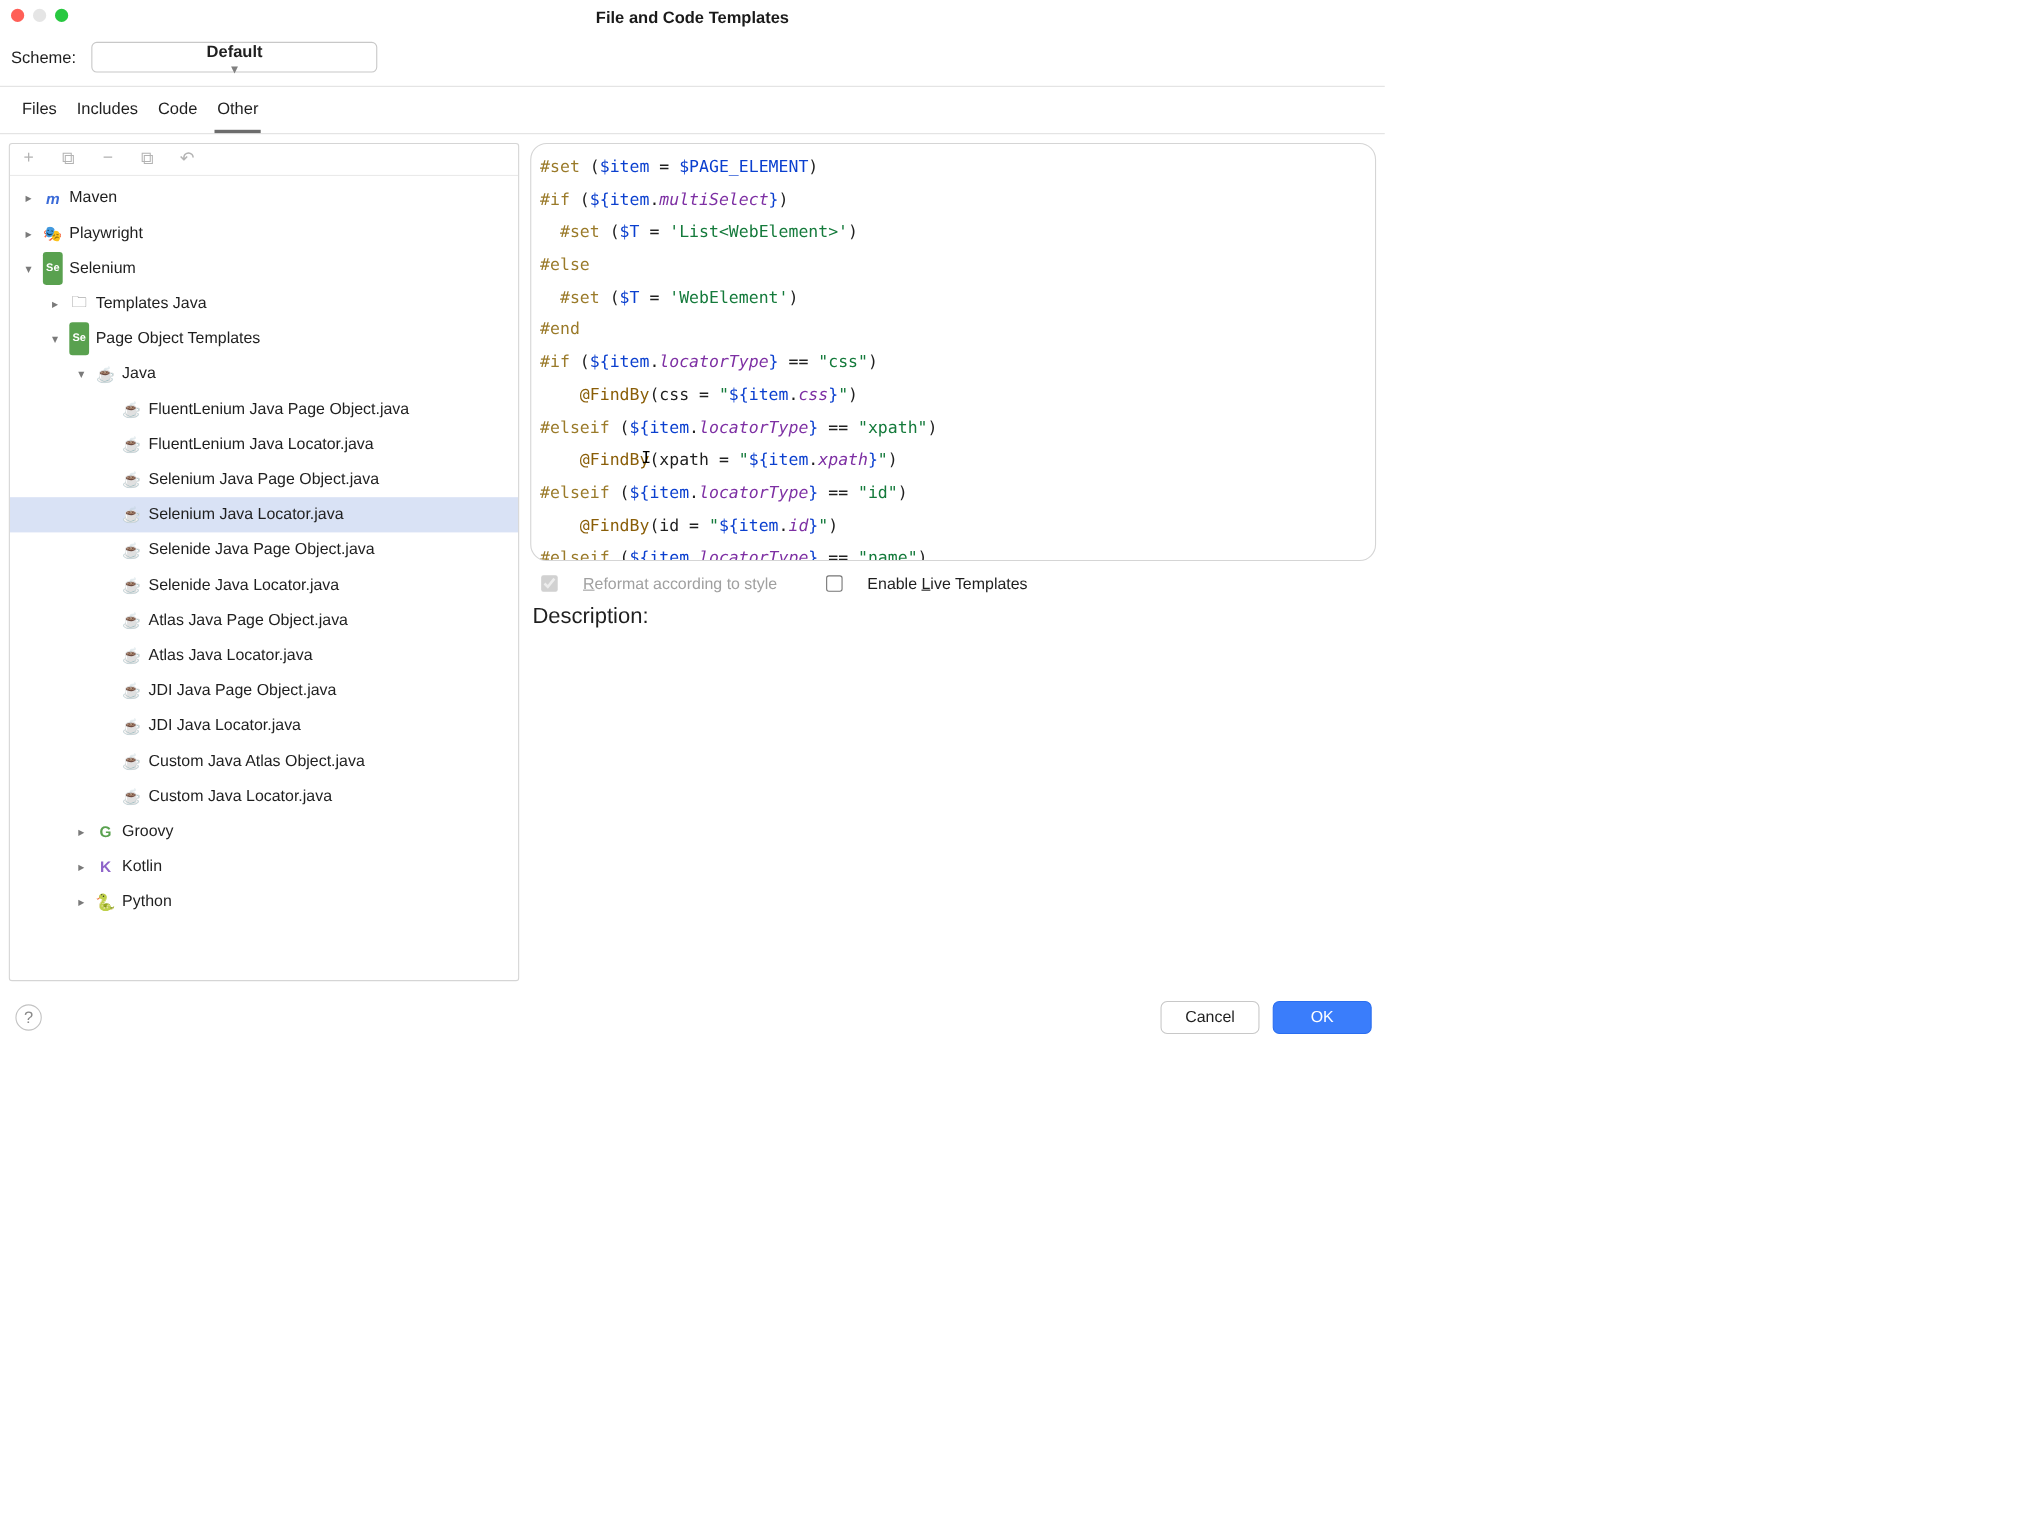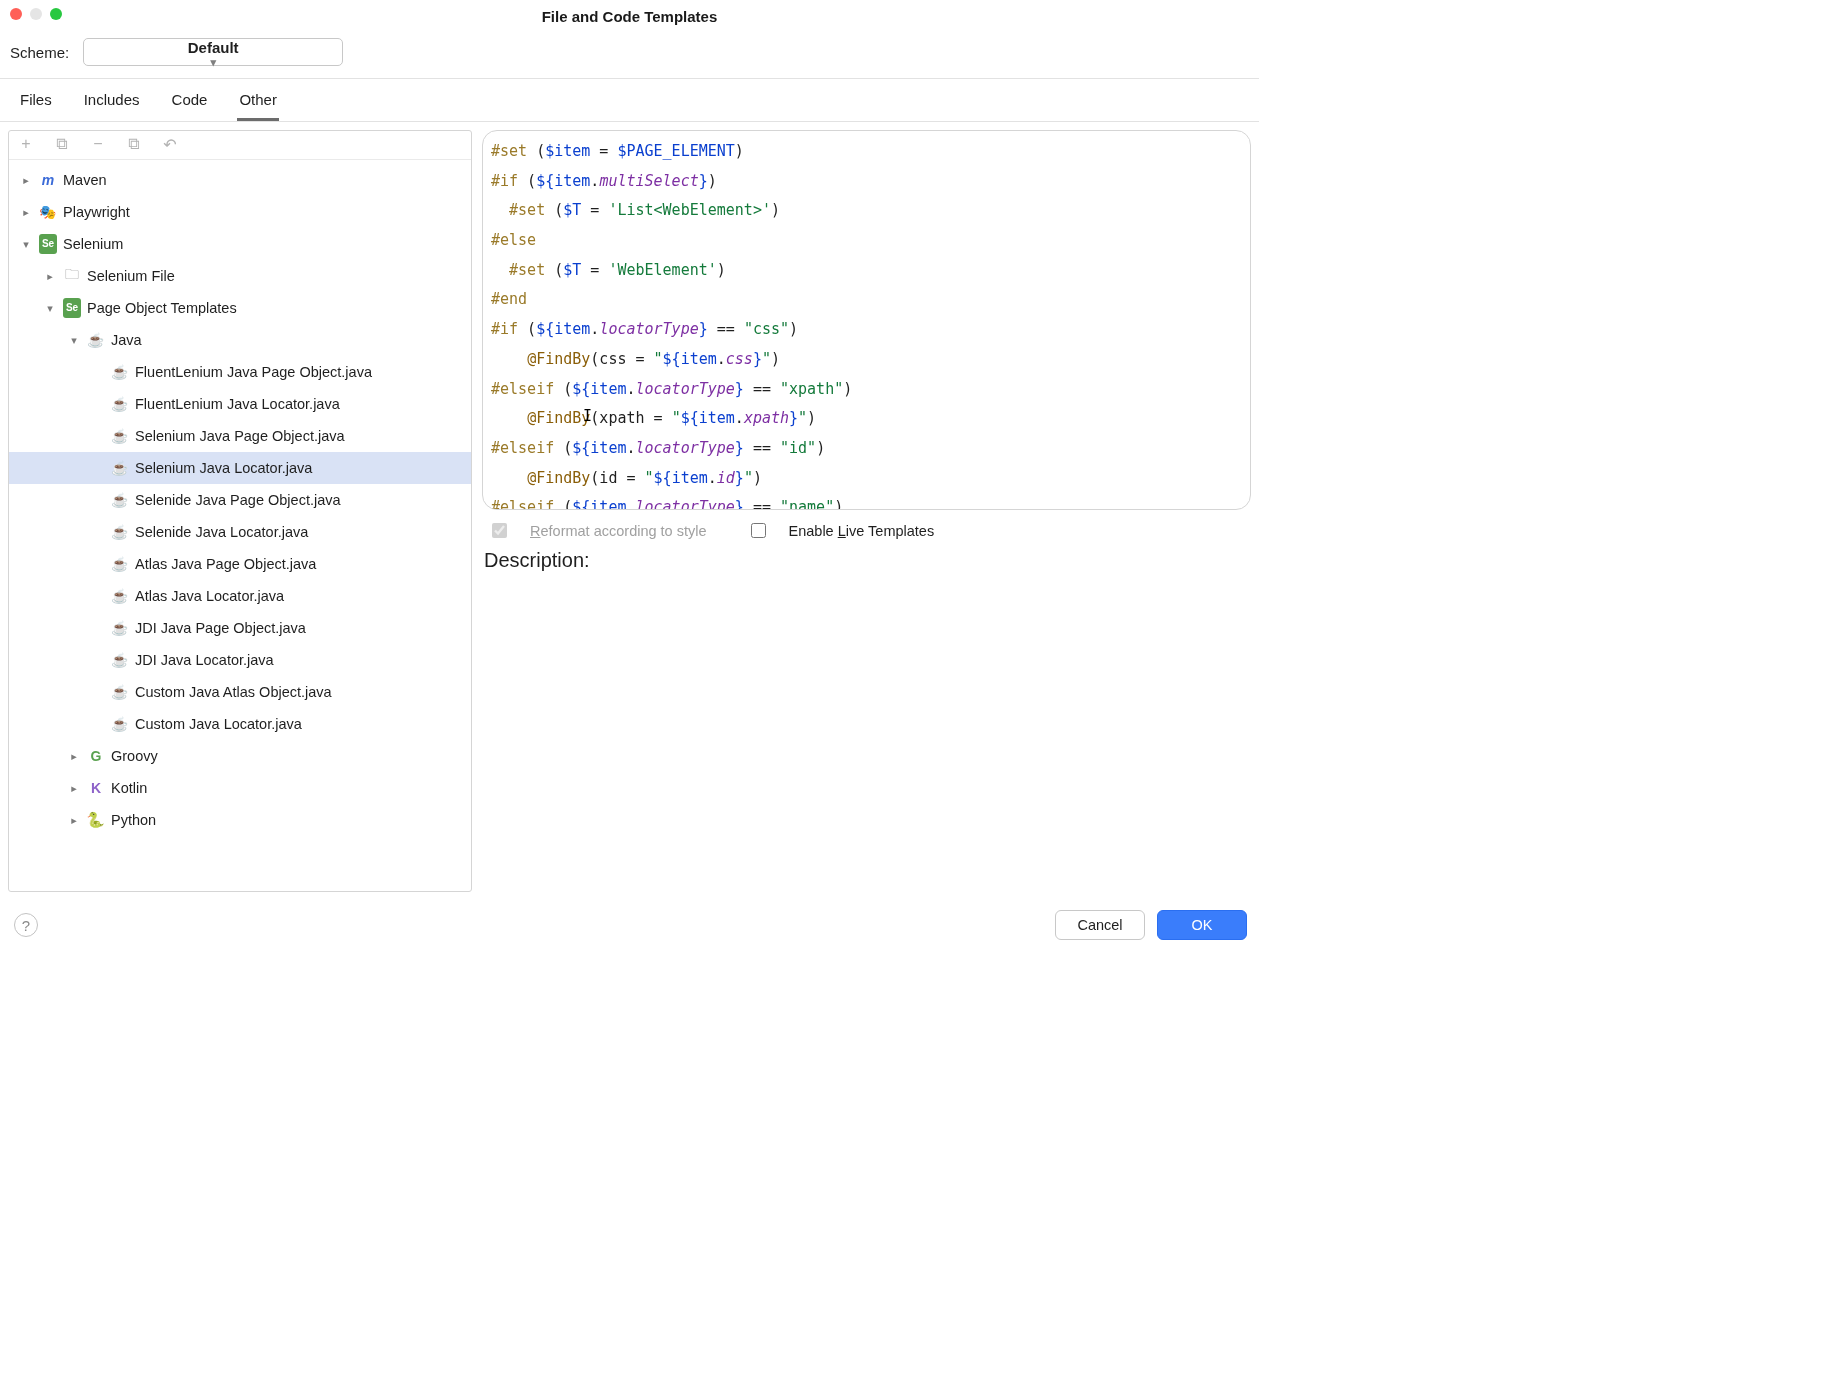--- a/index.html
+++ b/index.html
@@ -67,21 +67,21 @@
     font-weight: 700;
     font-size: 15px;
     background: #fff;
     flex-direction: column;
   }
   .scheme-select .chev { font-size: 11px; color: #808080; }
 
   
   .tabs {
     display: flex;
-    gap: 28px;
+    gap: 14px;
     padding: 0 18px;
     border-bottom: 1px solid #e2e2e2;
   }
   .tab {
     padding: 12px 2px 10px 2px;
     font-size: 15px;
     color: #1f1f1f;
     cursor: pointer;
     border-bottom: 3px solid transparent;
   }
@@ -139,21 +139,21 @@
     cursor: pointer;
   }
   .arrow.blank { visibility: hidden; }
   .node-icon {
     width: 18px; height: 18px;
     display: inline-flex; align-items: center; justify-content: center;
     font-size: 14px;
   }
   .ic-maven { color:#3b6bd8; font-style: italic; font-weight: 700; }
   .ic-pw { color:#2e8b4b; }
-  .ic-se-green { background:#59a14f; color:#fff; border-radius:3px; font-size:10px; font-weight:700; width:18px; height:20px; line-height:16px; text-align:center; }
+  .ic-se-green { background:#59a14f; color:#fff; border-radius:3px; font-size:10px; font-weight:700; width:18px; height:30px; line-height:16px; text-align:center; }
   .ic-folder { color:#8a8a8a; }
   .ic-java { color:#e77e36; }
   .ic-groovy { color:#59a14f; font-weight:700; }
   .ic-kotlin { color:#8e63c9; font-weight:700; }
   .ic-python { font-size:15px; }
 
   .indent-0 { padding-left: 10px; }
   .indent-1 { padding-left: 34px; }
   .indent-2 { padding-left: 58px; }
   .indent-3 { padding-left: 82px; }
@@ -294,21 +294,21 @@
             <span>Playwright</span>
           </div>
           <div class="tree-row indent-0">
             <span class="arrow">▾</span>
             <span class="node-icon ic-se-green">Se</span>
             <span>Selenium</span>
           </div>
           <div class="tree-row indent-1">
             <span class="arrow">▸</span>
             <span class="node-icon ic-folder">🗀</span>
-            <span>Selenium File</span>
+            <span>Templates Java</span>
           </div>
           <div class="tree-row indent-1">
             <span class="arrow">▾</span>
             <span class="node-icon ic-se-green">Se</span>
             <span>Page Object Templates</span>
           </div>
           <div class="tree-row indent-2">
             <span class="arrow">▾</span>
             <span class="node-icon ic-java">☕</span>
             <span>Java</span>

